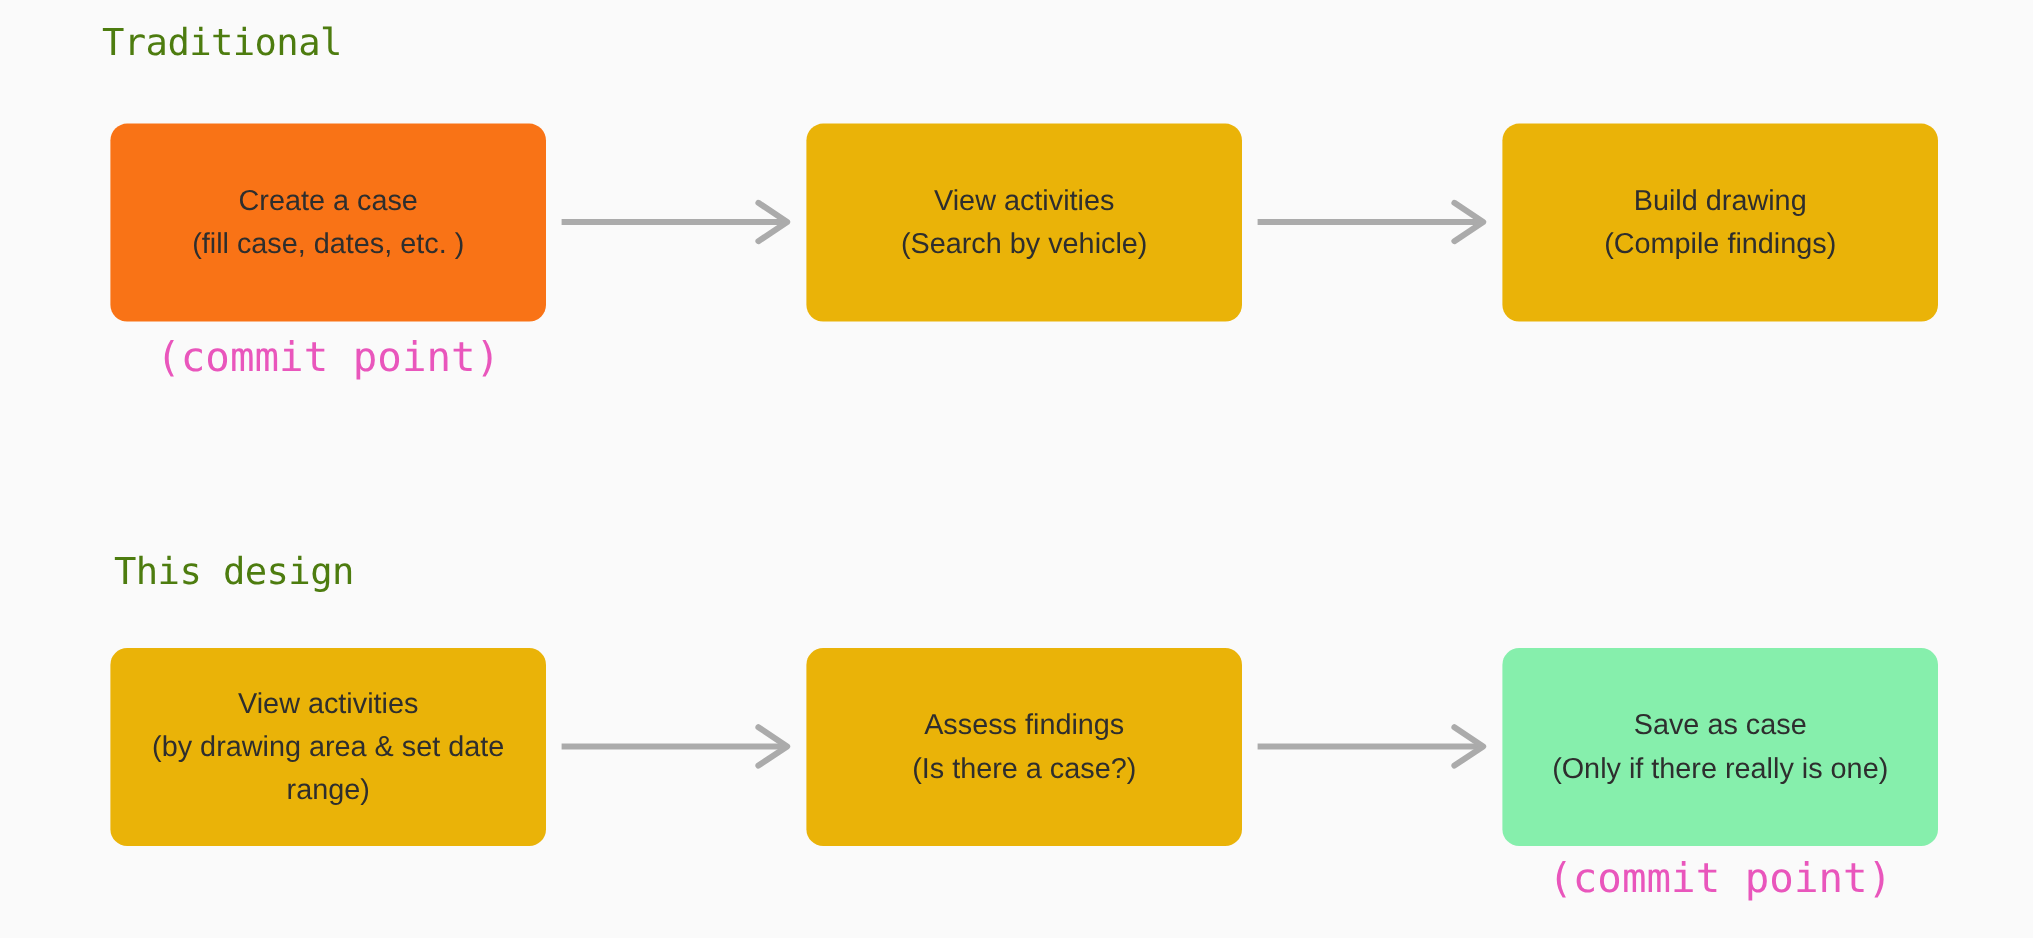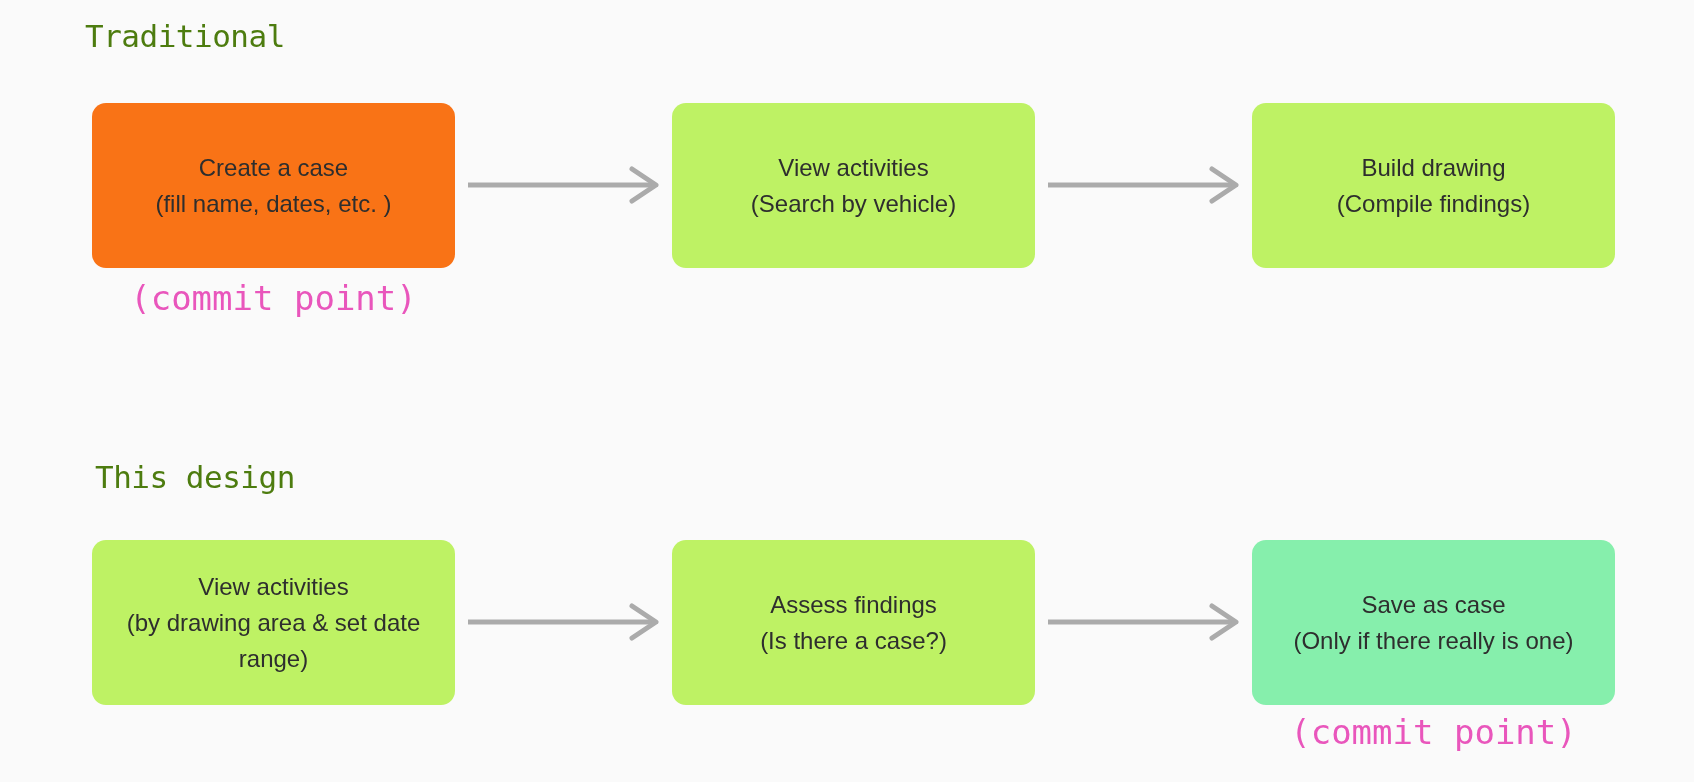--- a/index.html
+++ b/index.html
@@ -31,21 +31,21 @@
     height: 165px;
     border-radius: 14px;
     display: flex;
     flex-direction: column;
     align-items: center;
     justify-content: center;
     text-align: center;
     padding: 0 24px;
     box-sizing: border-box;
   }
-  .node.gray  { background: #bef264; }
+  .node.gray  { background: #eab308; }
   .node.pink  { background: #f97316; }
   .node.green { background: #86efac; }
   .node-line {
     font-size: 24px;
     line-height: 36px;
     color: #2E2E2E;
   }
   .arrow {
     position: absolute;
     display: block;
@@ -70,21 +70,21 @@
 </head>
 <body>
 
 <div class="canvas">
 
   <section class="row-1">
     <h2 class="flow-title" style="left:85px; top:18px;">Traditional</h2>
 
     <div class="node pink col-1">
       <div class="node-line">Create a case</div>
-      <div class="node-line">(fill name, dates, etc. )</div>
+      <div class="node-line">(fill case, dates, etc. )</div>
     </div>
 
     <svg class="arrow" style="left:465px; top:164px;" width="200" height="42" viewBox="0 0 200 42">
       <path d="M3 21 H 187" stroke="#ABABAB" stroke-width="5" fill="none"></path>
       <path d="M167 5 L 191 21 L 167 37" stroke="#ABABAB" stroke-width="5" stroke-linecap="round" stroke-linejoin="round" fill="none"></path>
     </svg>
 
     <div class="node gray col-2">
       <div class="node-line">View activities</div>
       <div class="node-line">(Search by vehicle)</div>

